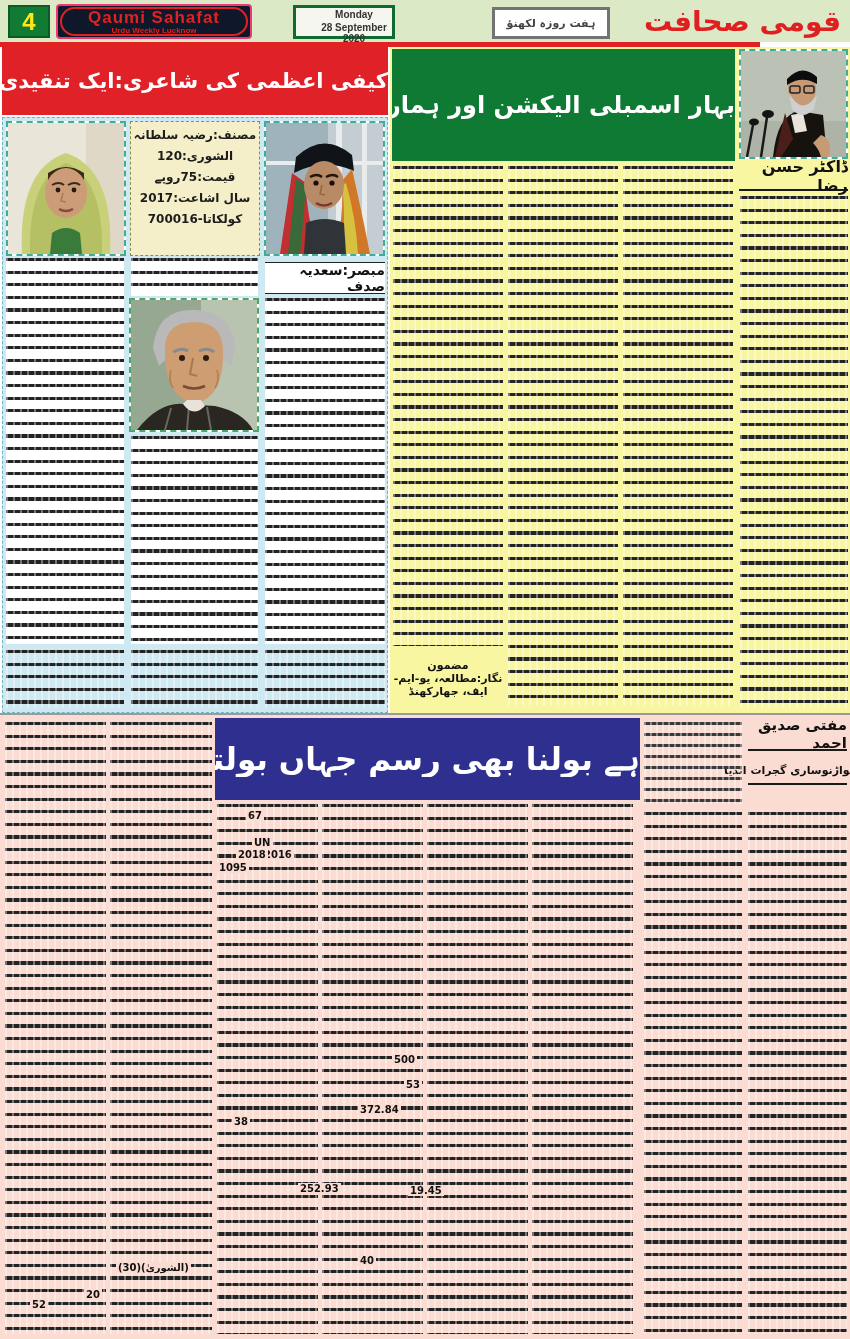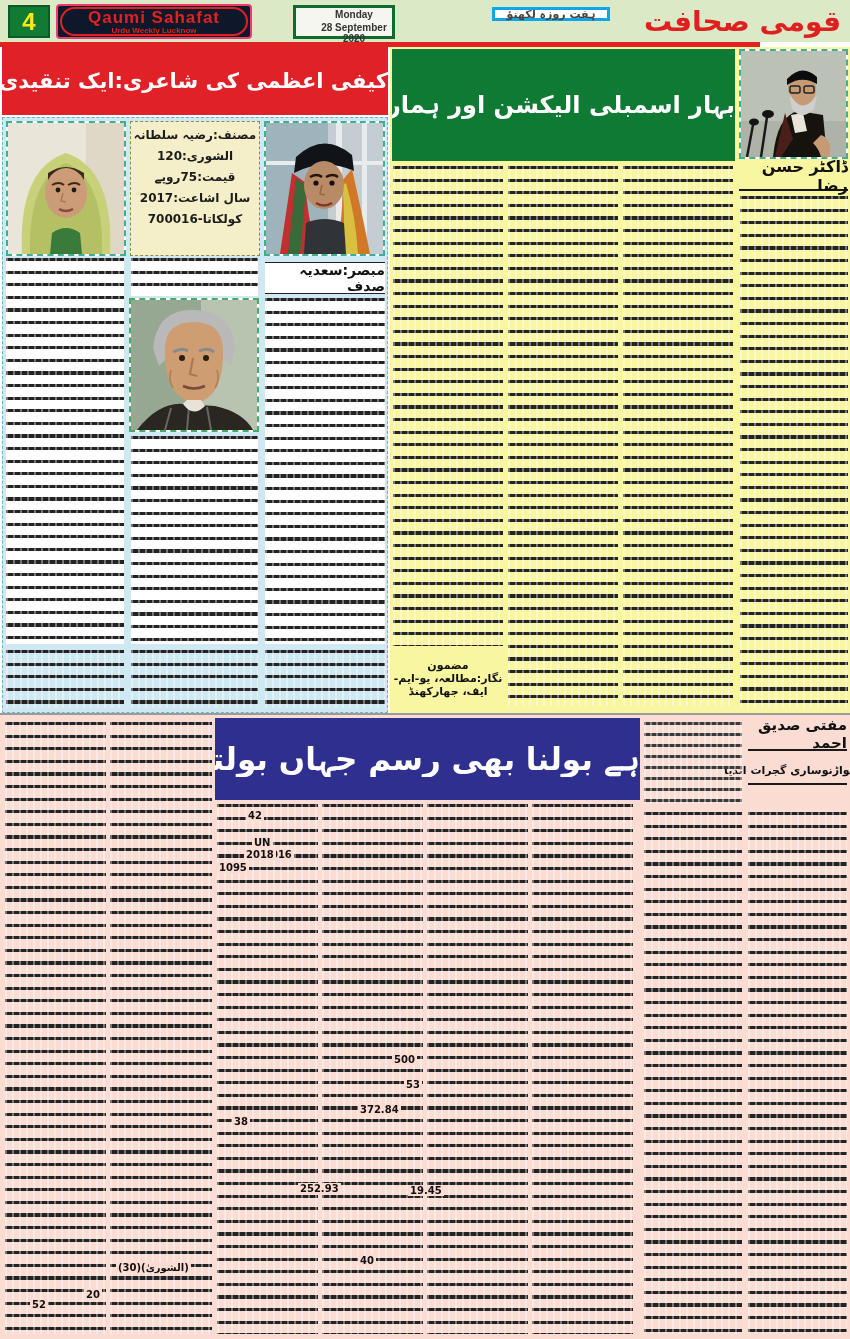--- a/index.html
+++ b/index.html
@@ -38,21 +38,21 @@
     <div style="color:#e02222;font:800 17px 'Liberation Sans',sans-serif;letter-spacing:1px;line-height:18px;">Qaumi Sahafat</div>
     <div style="color:#e02222;font:700 8px 'Liberation Sans',sans-serif;line-height:8px;">Urdu Weekly Lucknow</div>
   </div>
 </div>
 
 <div class="abs" style="left:293px;top:5px;width:102px;height:34px;background:#f6f6f0;border:3px solid #0e6b2f;text-align:center;padding-left:20px;">
   <div style="color:#333;font:700 10px 'Liberation Sans',sans-serif;line-height:14px;">Monday</div>
   <div style="color:#333;font:700 10px 'Liberation Sans',sans-serif;line-height:11px;">28 September 2020</div>
 </div>
 
-<div class="abs center urdu" style="left:492px;top:7px;width:118px;height:14px;background:#fff;border:3px solid #0ea5e9;">
+<div class="abs center urdu" style="left:492px;top:7px;width:118px;height:32px;background:#fff;border:3px solid #737373;">
   <span style="color:#444;font-size:11px;font-weight:700;">ہفت روزہ لکھنؤ</span>
 </div>
 
 <div class="abs center urdu" style="left:640px;top:0;width:205px;height:42px;">
   <span style="color:#e02020;font-size:28px;font-weight:800;">قومی صحافت</span>
 </div>
 
 <div class="rule" style="left:0;top:42px;width:760px;height:5px;background:#e02222;"></div>
 
 <div class="abs" style="left:2px;top:117px;width:386px;height:596px;background:#cfe9f2;border:1px dashed #6fb3c8;"></div>
@@ -196,24 +196,24 @@
 <div class="fake" style="left: 740px; top: 196px; width: 108px; height: 512px;"></div>
 <div class="fake" style="left: 5px; top: 722px; width: 101px; height: 612px;"></div>
 <div class="fake" style="left: 110px; top: 722px; width: 102px; height: 612px;"></div>
 <div class="fake" style="left: 217px; top: 804px; width: 101px; height: 530px;"></div>
 <div class="fake" style="left: 322px; top: 804px; width: 101px; height: 530px;"></div>
 <div class="fake" style="left: 427px; top: 804px; width: 101px; height: 530px;"></div>
 <div class="fake" style="left: 532px; top: 804px; width: 101px; height: 530px;"></div>
 <div class="fake soft" style="left: 644px; top: 722px; width: 98px; height: 82px;"></div>
 <div class="fake" style="left: 644px; top: 812px; width: 98px; height: 522px;"></div>
 <div class="fake" style="left: 748px; top: 812px; width: 99px; height: 522px;"></div>
-<span class="token" style="left: 246px; top: 810px;">42</span>
+<span class="token" style="left: 246px; top: 810px;">67</span>
 <span class="token" style="left: 252px; top: 837px;">UN</span>
 <span class="token" style="left: 262px; top: 849px;">2016</span>
-<span class="token" style="left: 236px; top: 849px; margin-left: 8px;">2018</span>
+<span class="token" style="left: 236px; top: 849px;">2018</span>
 <span class="token" style="left: 217px; top: 862px;">1095</span>
 <span class="token" style="left: 392px; top: 1054px;">500</span>
 <span class="token" style="left: 404px; top: 1079px;">53</span>
 <span class="token" style="left: 358px; top: 1104px;">372.84</span>
 <span class="token" style="left: 232px; top: 1116px;">38</span>
 <span class="token" style="left: 298px; top: 1183px;">252.93</span>
 <span class="token" style="left: 408px; top: 1185px;">19.45</span>
 <span class="token" style="left: 116px; top: 1262px;">(30)(الشوریٰ)</span>
 <span class="token" style="left: 358px; top: 1255px;">40</span>
 <span class="token" style="left: 84px; top: 1289px;">20</span>

